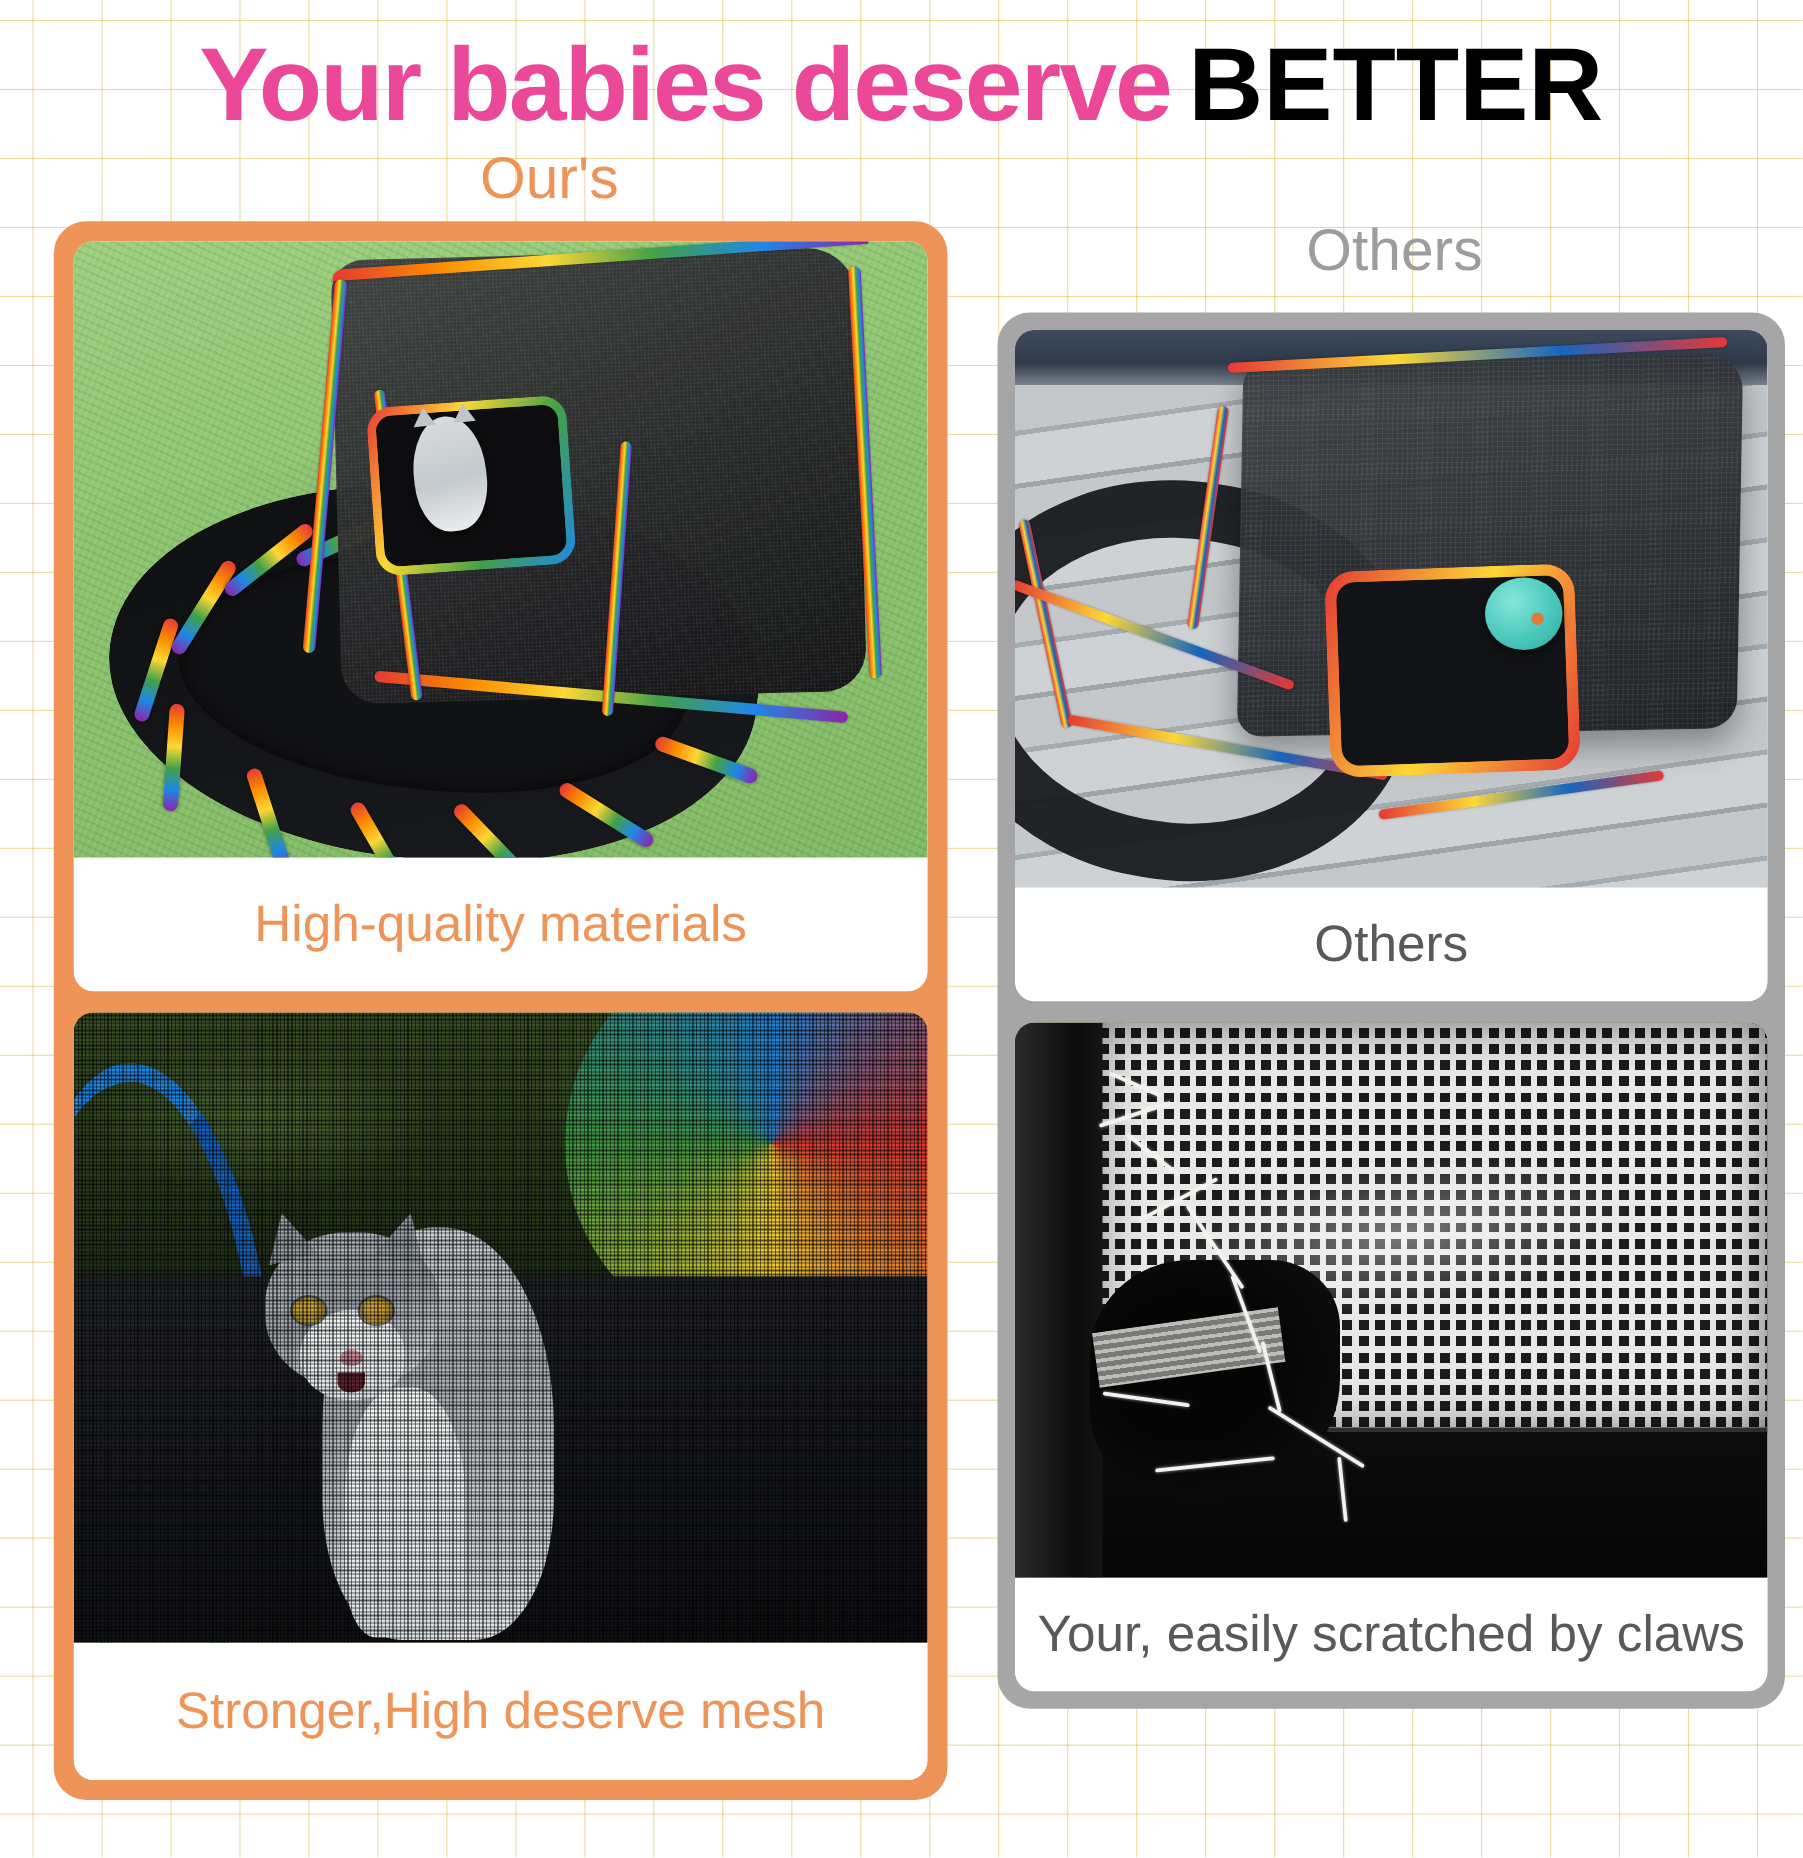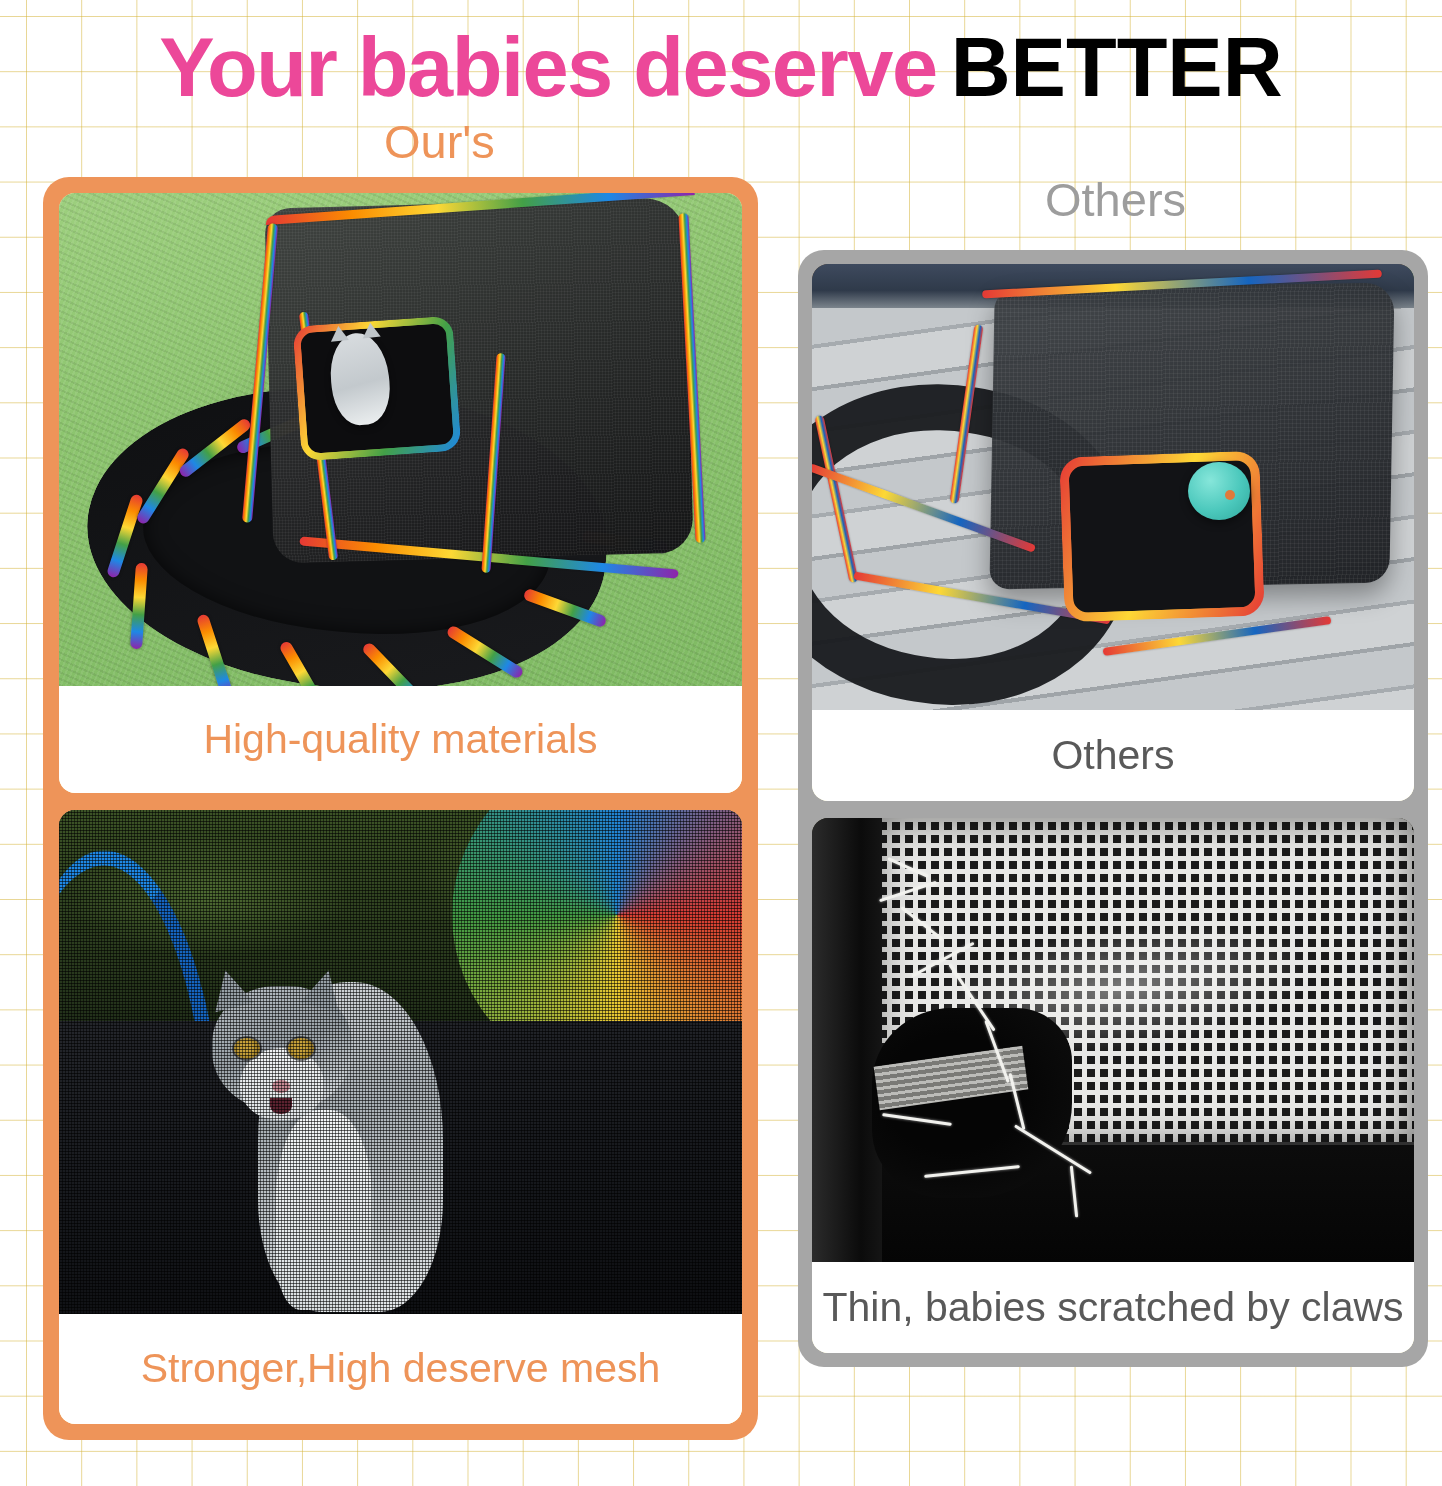--- a/index.html
+++ b/index.html
@@ -531,17 +531,17 @@
       <div class="frayed" style="left:96px;  top:140px; width:70px; height:3px; transform:rotate(-28deg);"></div>
       <div class="frayed" style="left:120px; top:178px; width:80px; height:3px; transform:rotate(56deg);"></div>
       <div class="frayed" style="left:152px; top:232px; width:66px; height:3px; transform:rotate(70deg);"></div>
       <div class="frayed" style="left:176px; top:282px; width:58px; height:3px; transform:rotate(76deg);"></div>
       <div class="frayed" style="left:196px; top:330px; width:90px; height:3px; transform:rotate(32deg);"></div>
       <div class="frayed" style="left:236px; top:372px; width:52px; height:3px; transform:rotate(84deg);"></div>
       <div class="frayed" style="left:70px;  top:300px; width:70px; height:3px; transform:rotate(8deg);"></div>
       <div class="frayed" style="left:112px; top:352px; width:96px; height:3px; transform:rotate(-6deg);"></div>
     </div>
     <div class="caption">
-      <div class="caption-text cap-others">Thin, babies scratched by claws</div>
+      <div class="caption-text cap-others">Your, easily scratched by claws</div>
     </div>
   </div>
 
 </div>
 
 </body></html>

